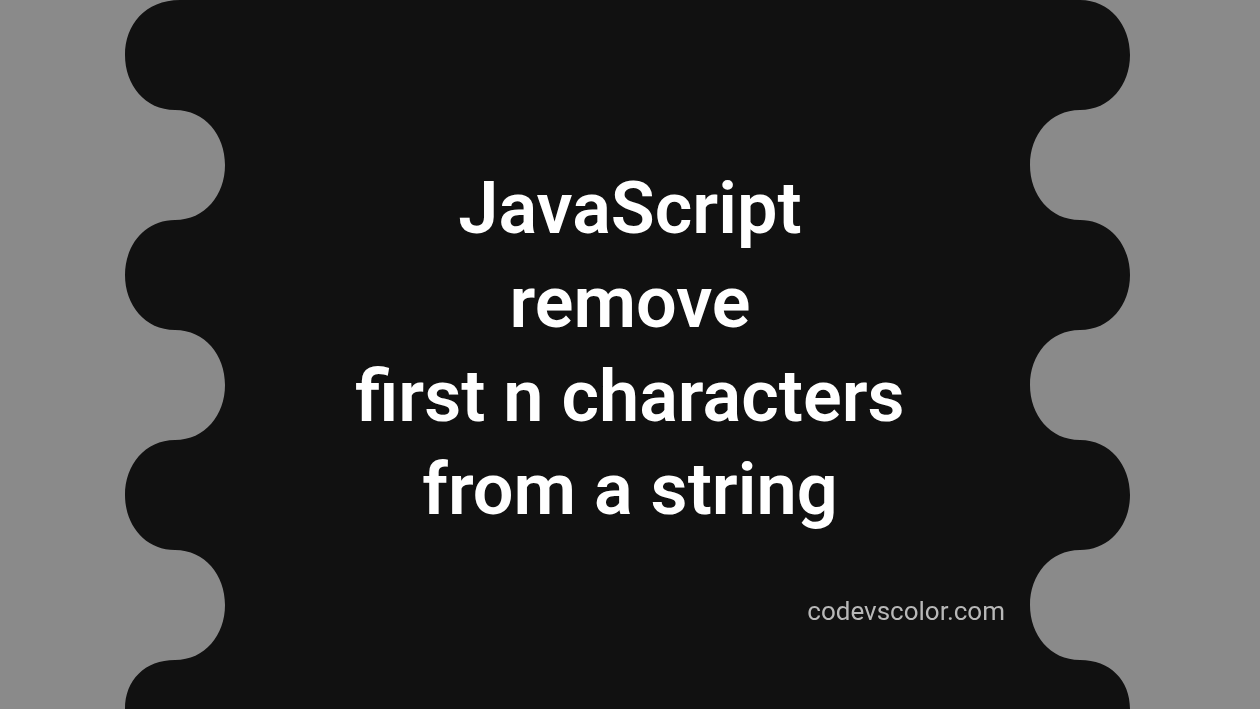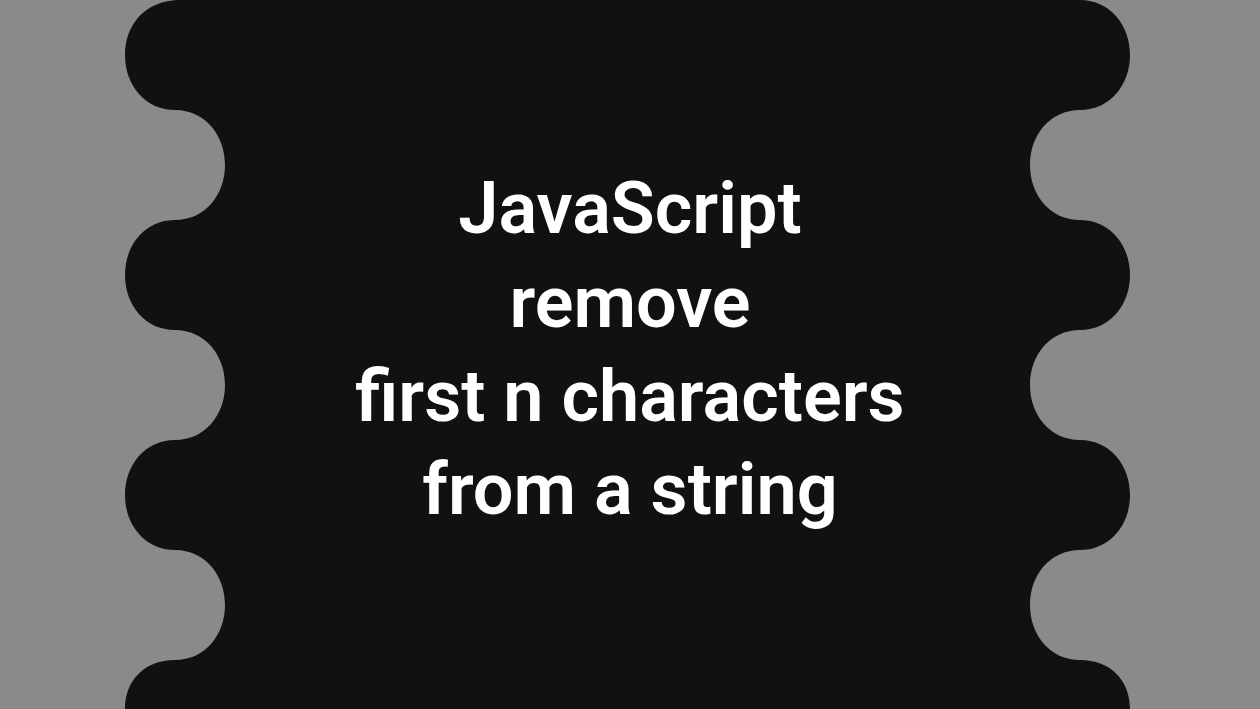--- a/index.html
+++ b/index.html
@@ -81,13 +81,14 @@
       C 125 25 145 0 180 0
       Z
     "></path>
   </svg>
   <div class="content">
     <div class="title">JavaScript
 remove
 first n characters
 from a string</div>
   </div>
+  <div class="watermark">codevscolor.com</div>
 </div>
 
 </body></html>

